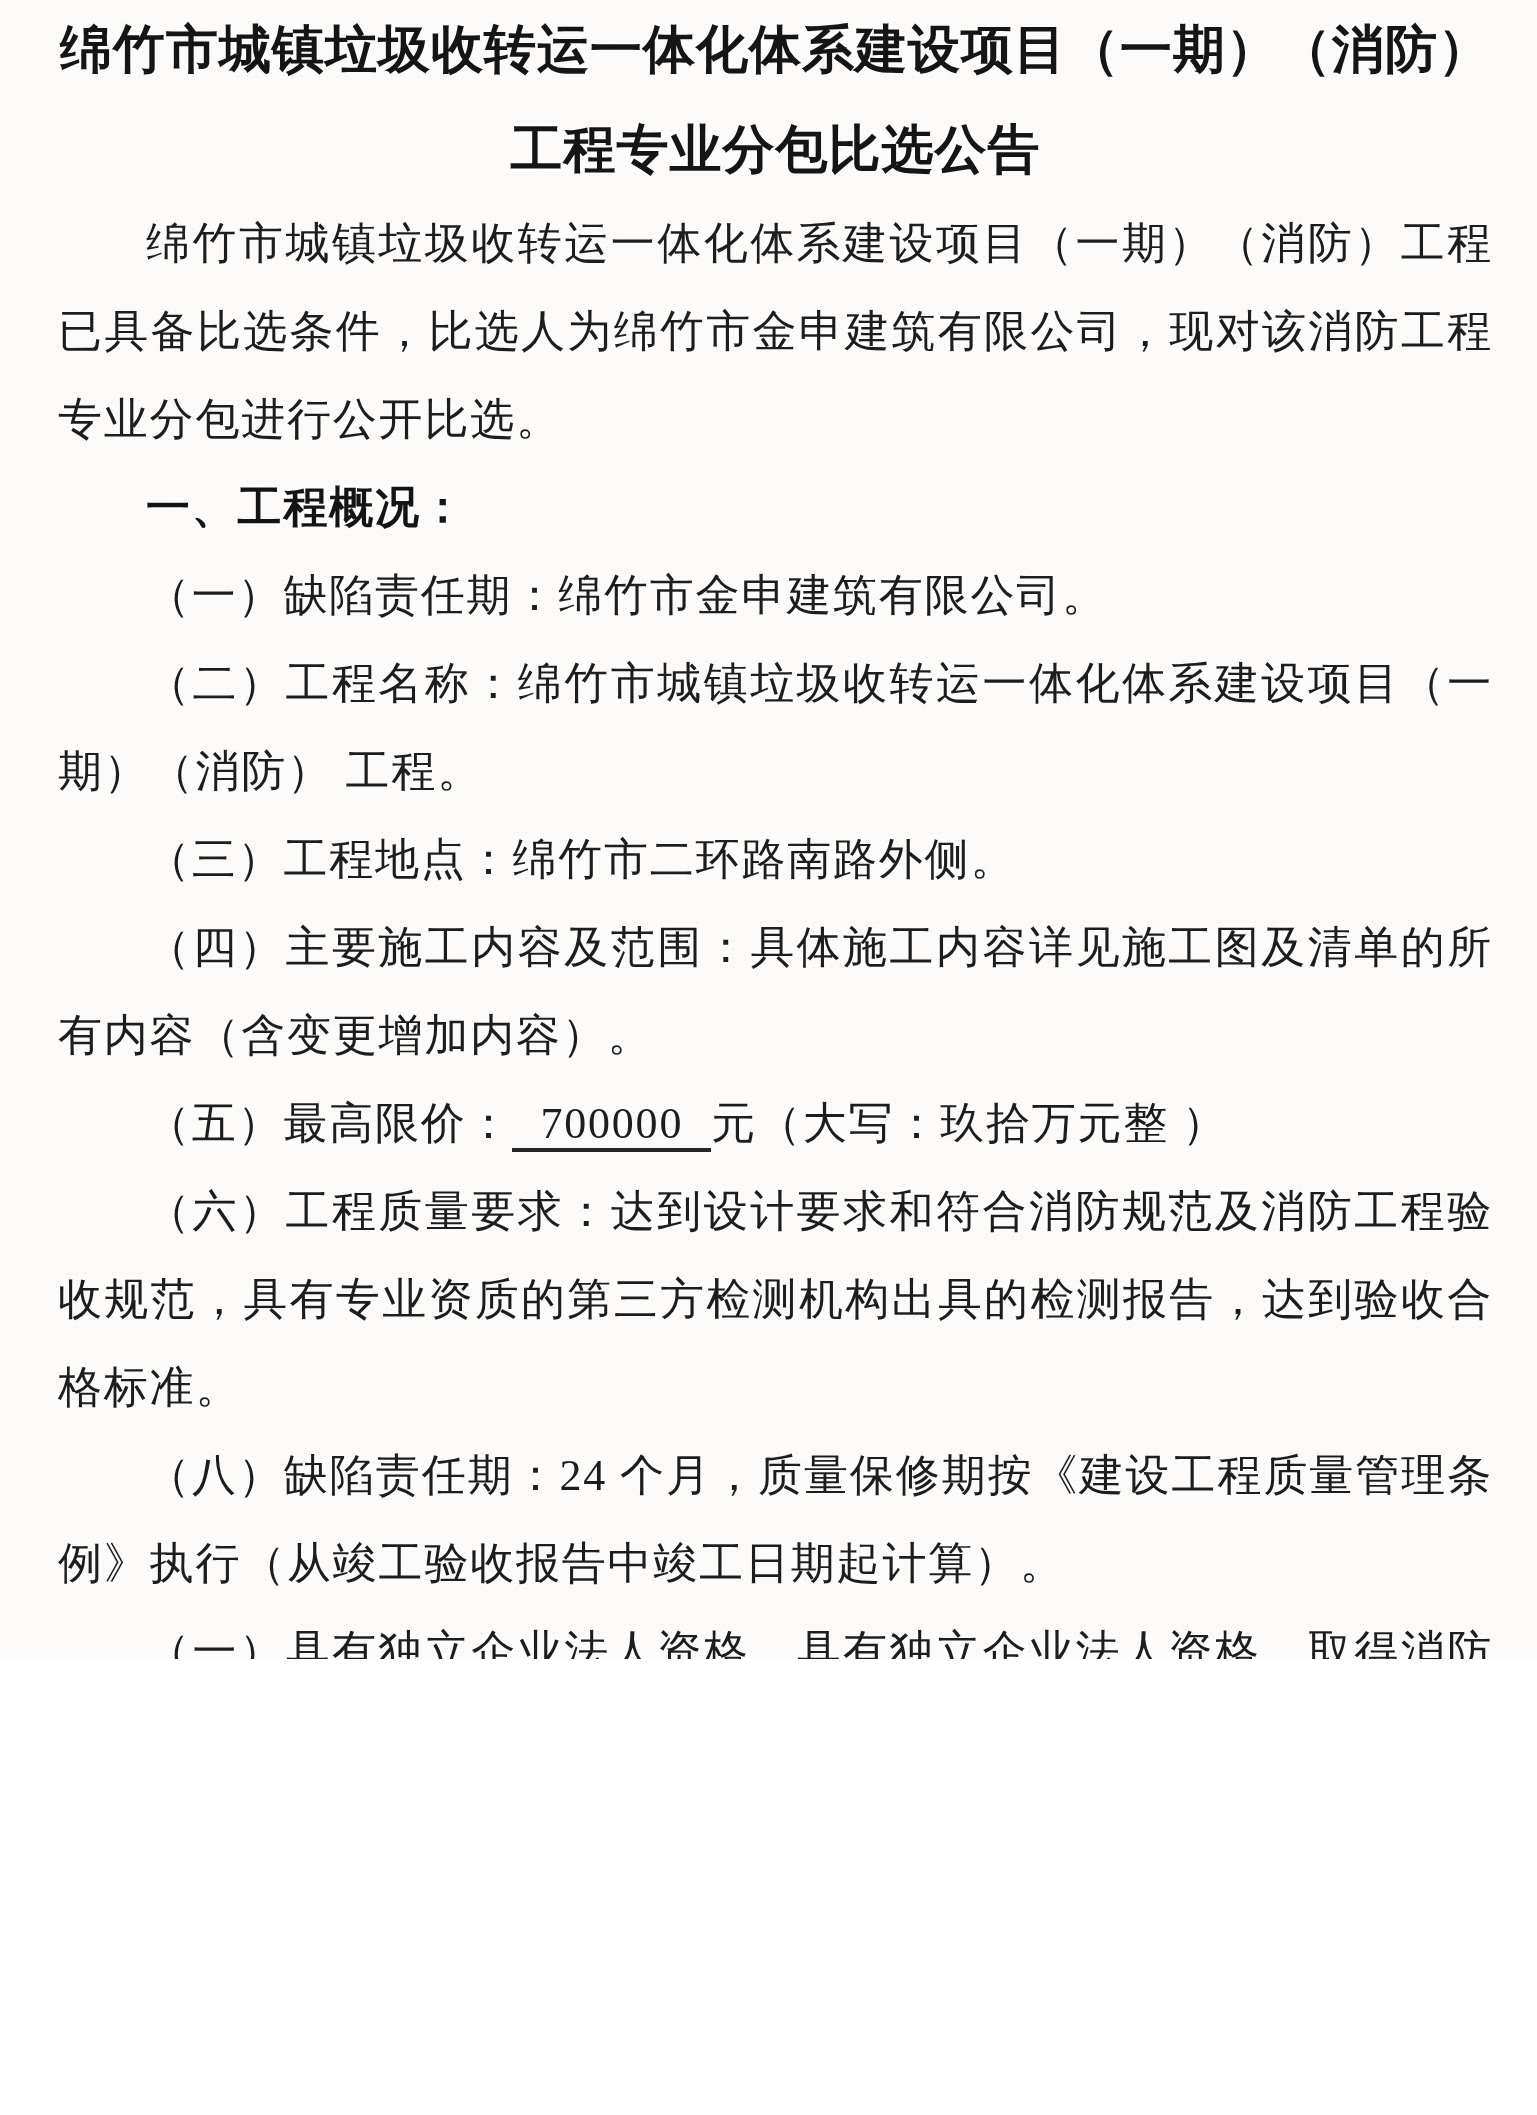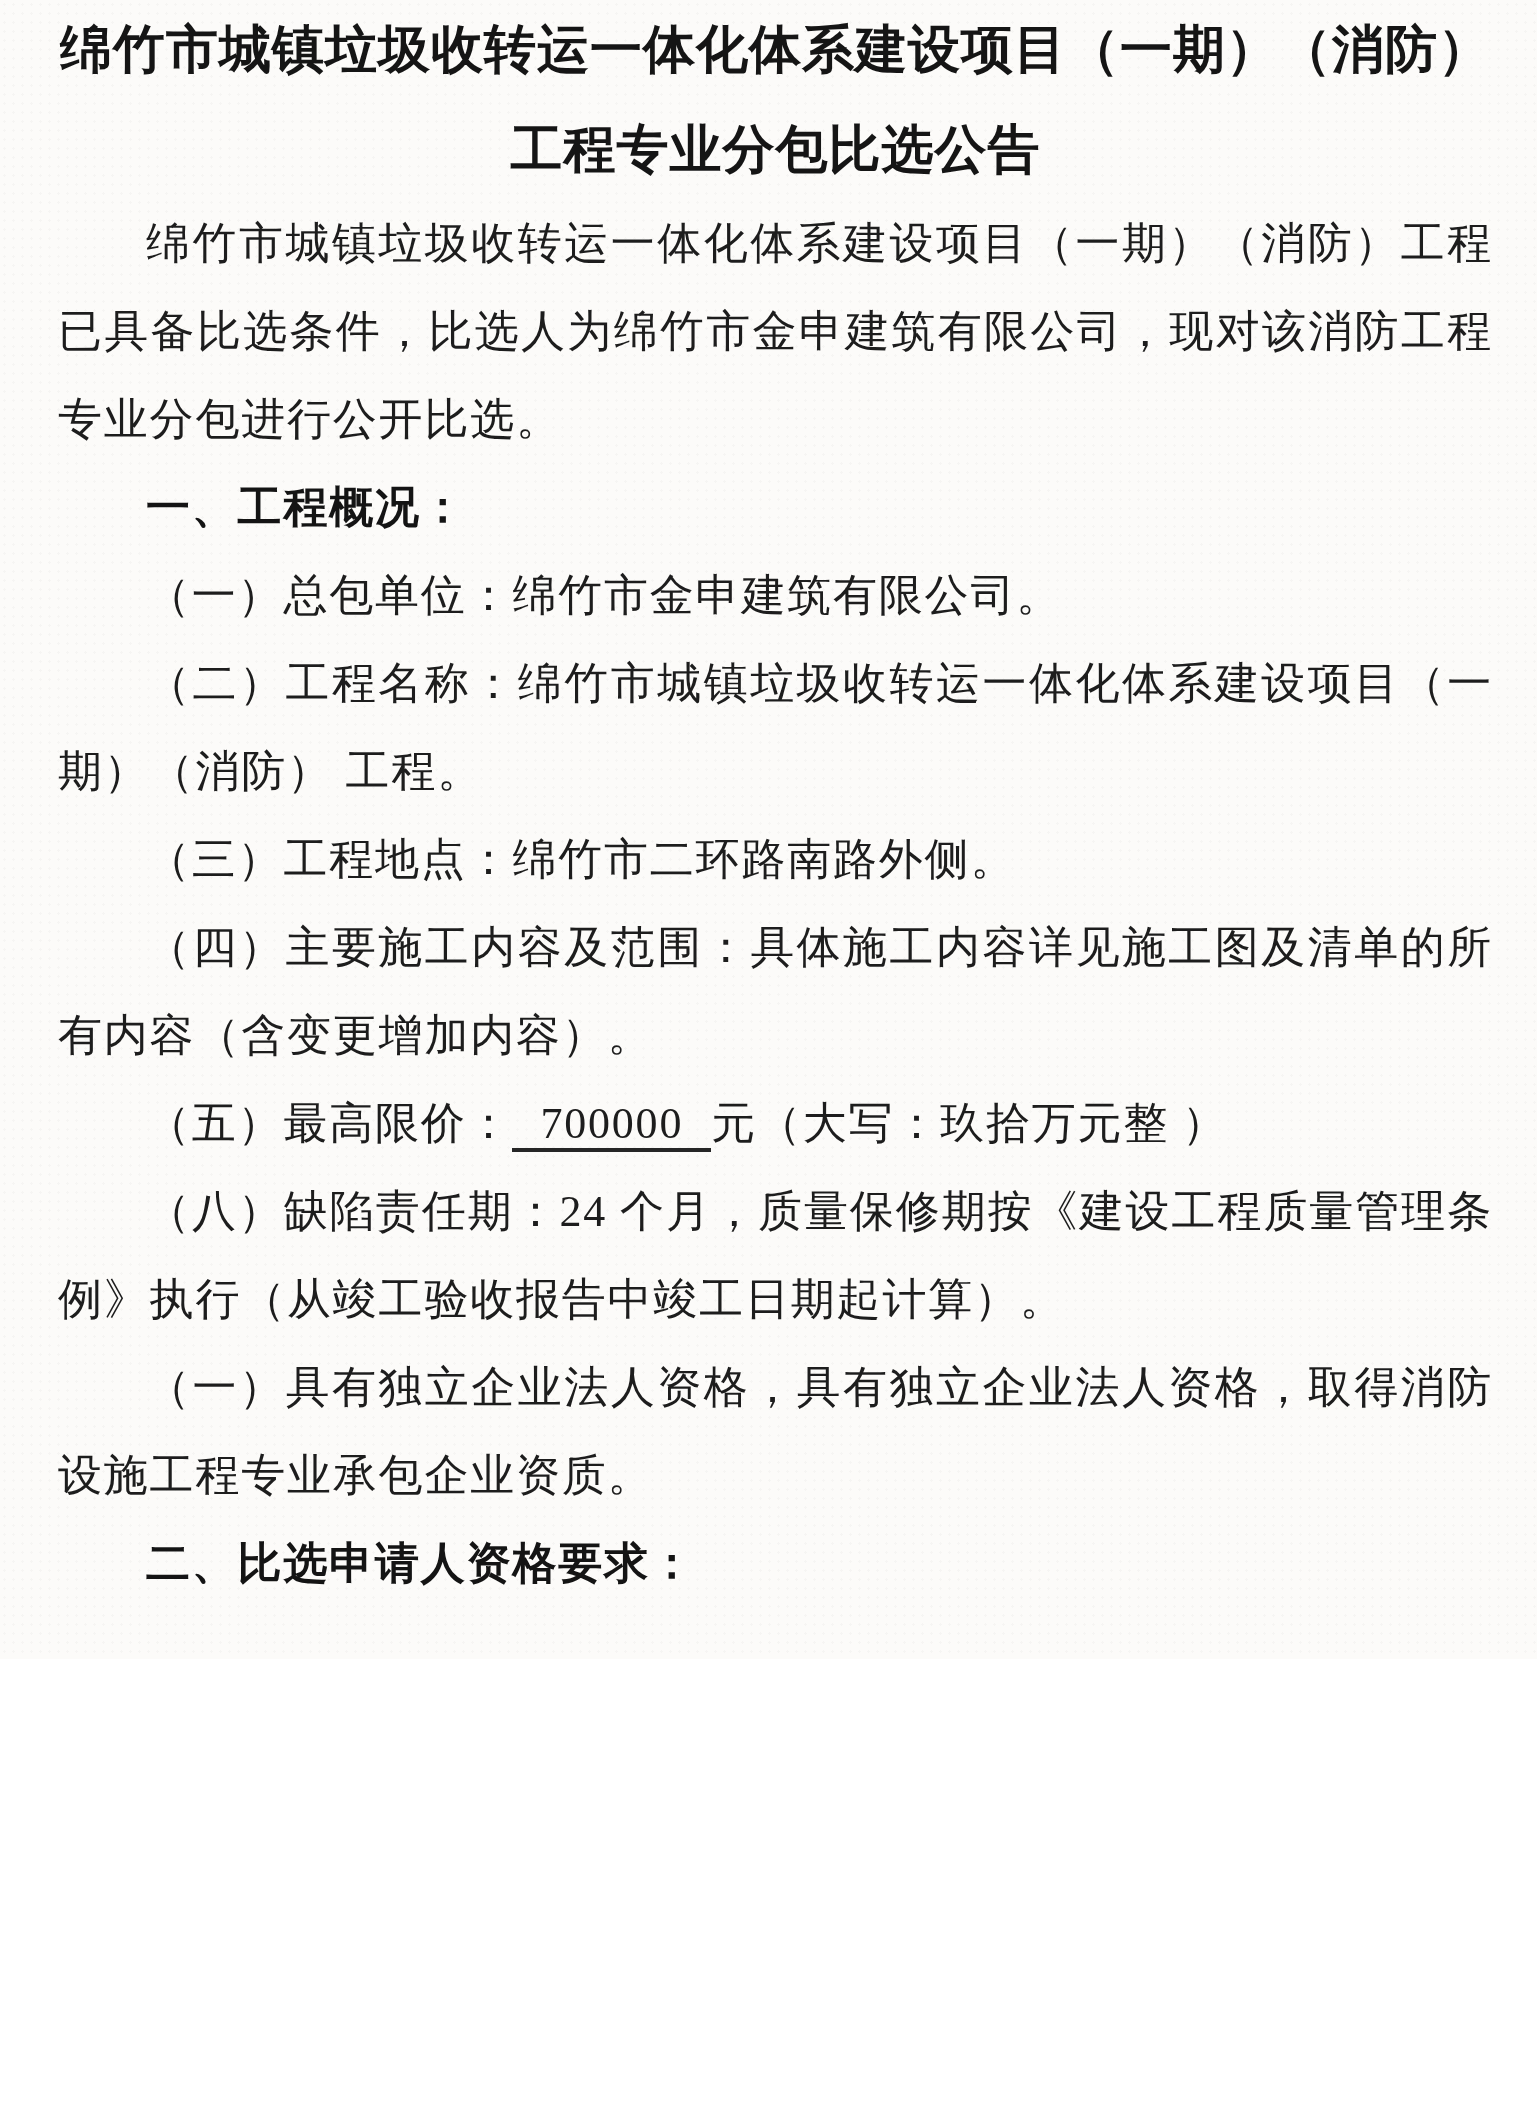--- a/index.html
+++ b/index.html
@@ -78,30 +78,31 @@
 
     <h1 class="title">
       <span class="title-line">绵竹市城镇垃圾收转运一体化体系建设项目（一期）（消防）</span>
       <span class="title-line">工程专业分包比选公告</span>
     </h1>
 
     <p class="para">绵竹市城镇垃圾收转运一体化体系建设项目（一期）（消防）工程已具备比选条件，比选人为绵竹市金申建筑有限公司，现对该消防工程专业分包进行公开比选。</p>
 
     <p class="para heading">一、工程概况：</p>
 
-    <p class="para">（一）总包单位：绵竹市金申建筑有限公司。</p>
+    <p class="para">（一）缺陷责任期：绵竹市金申建筑有限公司。</p>
 
     <p class="para">（二）工程名称：绵竹市城镇垃圾收转运一体化体系建设项目（一期）（消防） 工程。</p>
 
     <p class="para">（三）工程地点：绵竹市二环路南路外侧。</p>
 
     <p class="para">（四）主要施工内容及范围：具体施工内容详见施工图及清单的所有内容（含变更增加内容）。</p>
 
     <p class="para"><span>（五）最高限价：</span><span class="blank-underline">700000</span><span>元（大写：玖拾万元整 ）</span></p>
 
+    <p class="para">（六）工程质量要求：达到设计要求和符合消防规范及消防工程验收规范，具有专业资质的第三方检测机构出具的检测报告，达到验收合格标准。</p>
 
 
     <p class="para">（八）缺陷责任期：24 个月，质量保修期按《建设工程质量管理条例》执行（从竣工验收报告中竣工日期起计算）。</p>
 
     <p class="para">（一）具有独立企业法人资格，具有独立企业法人资格，取得消防设施工程专业承包企业资质。</p>
 
     <p class="para heading">二、比选申请人资格要求：</p>
 
   </div>
 

